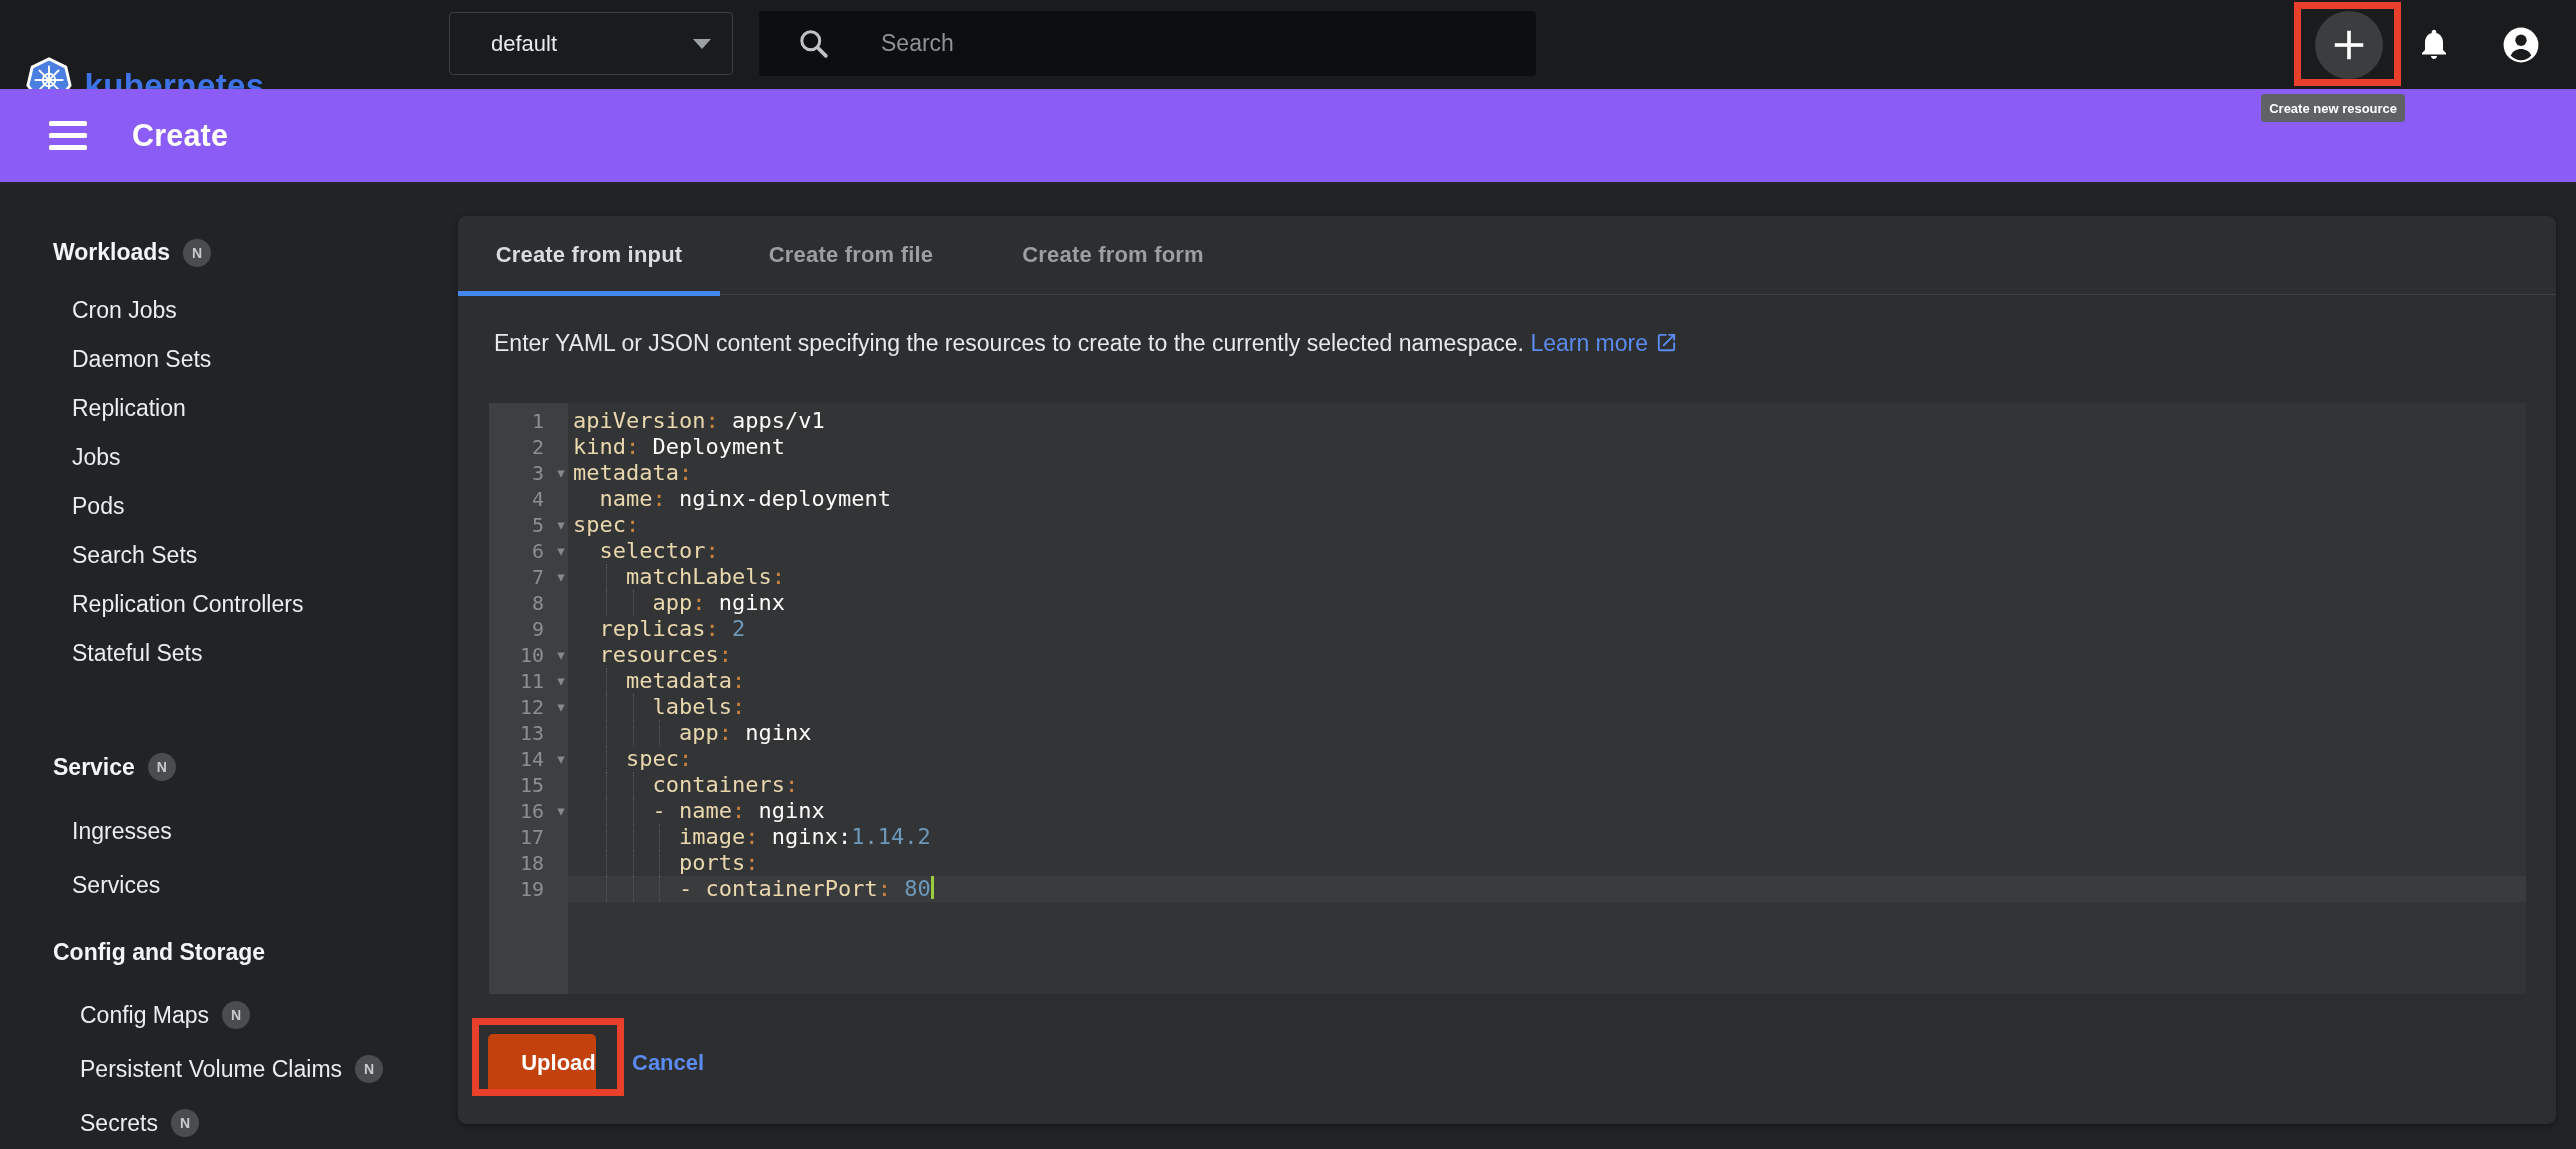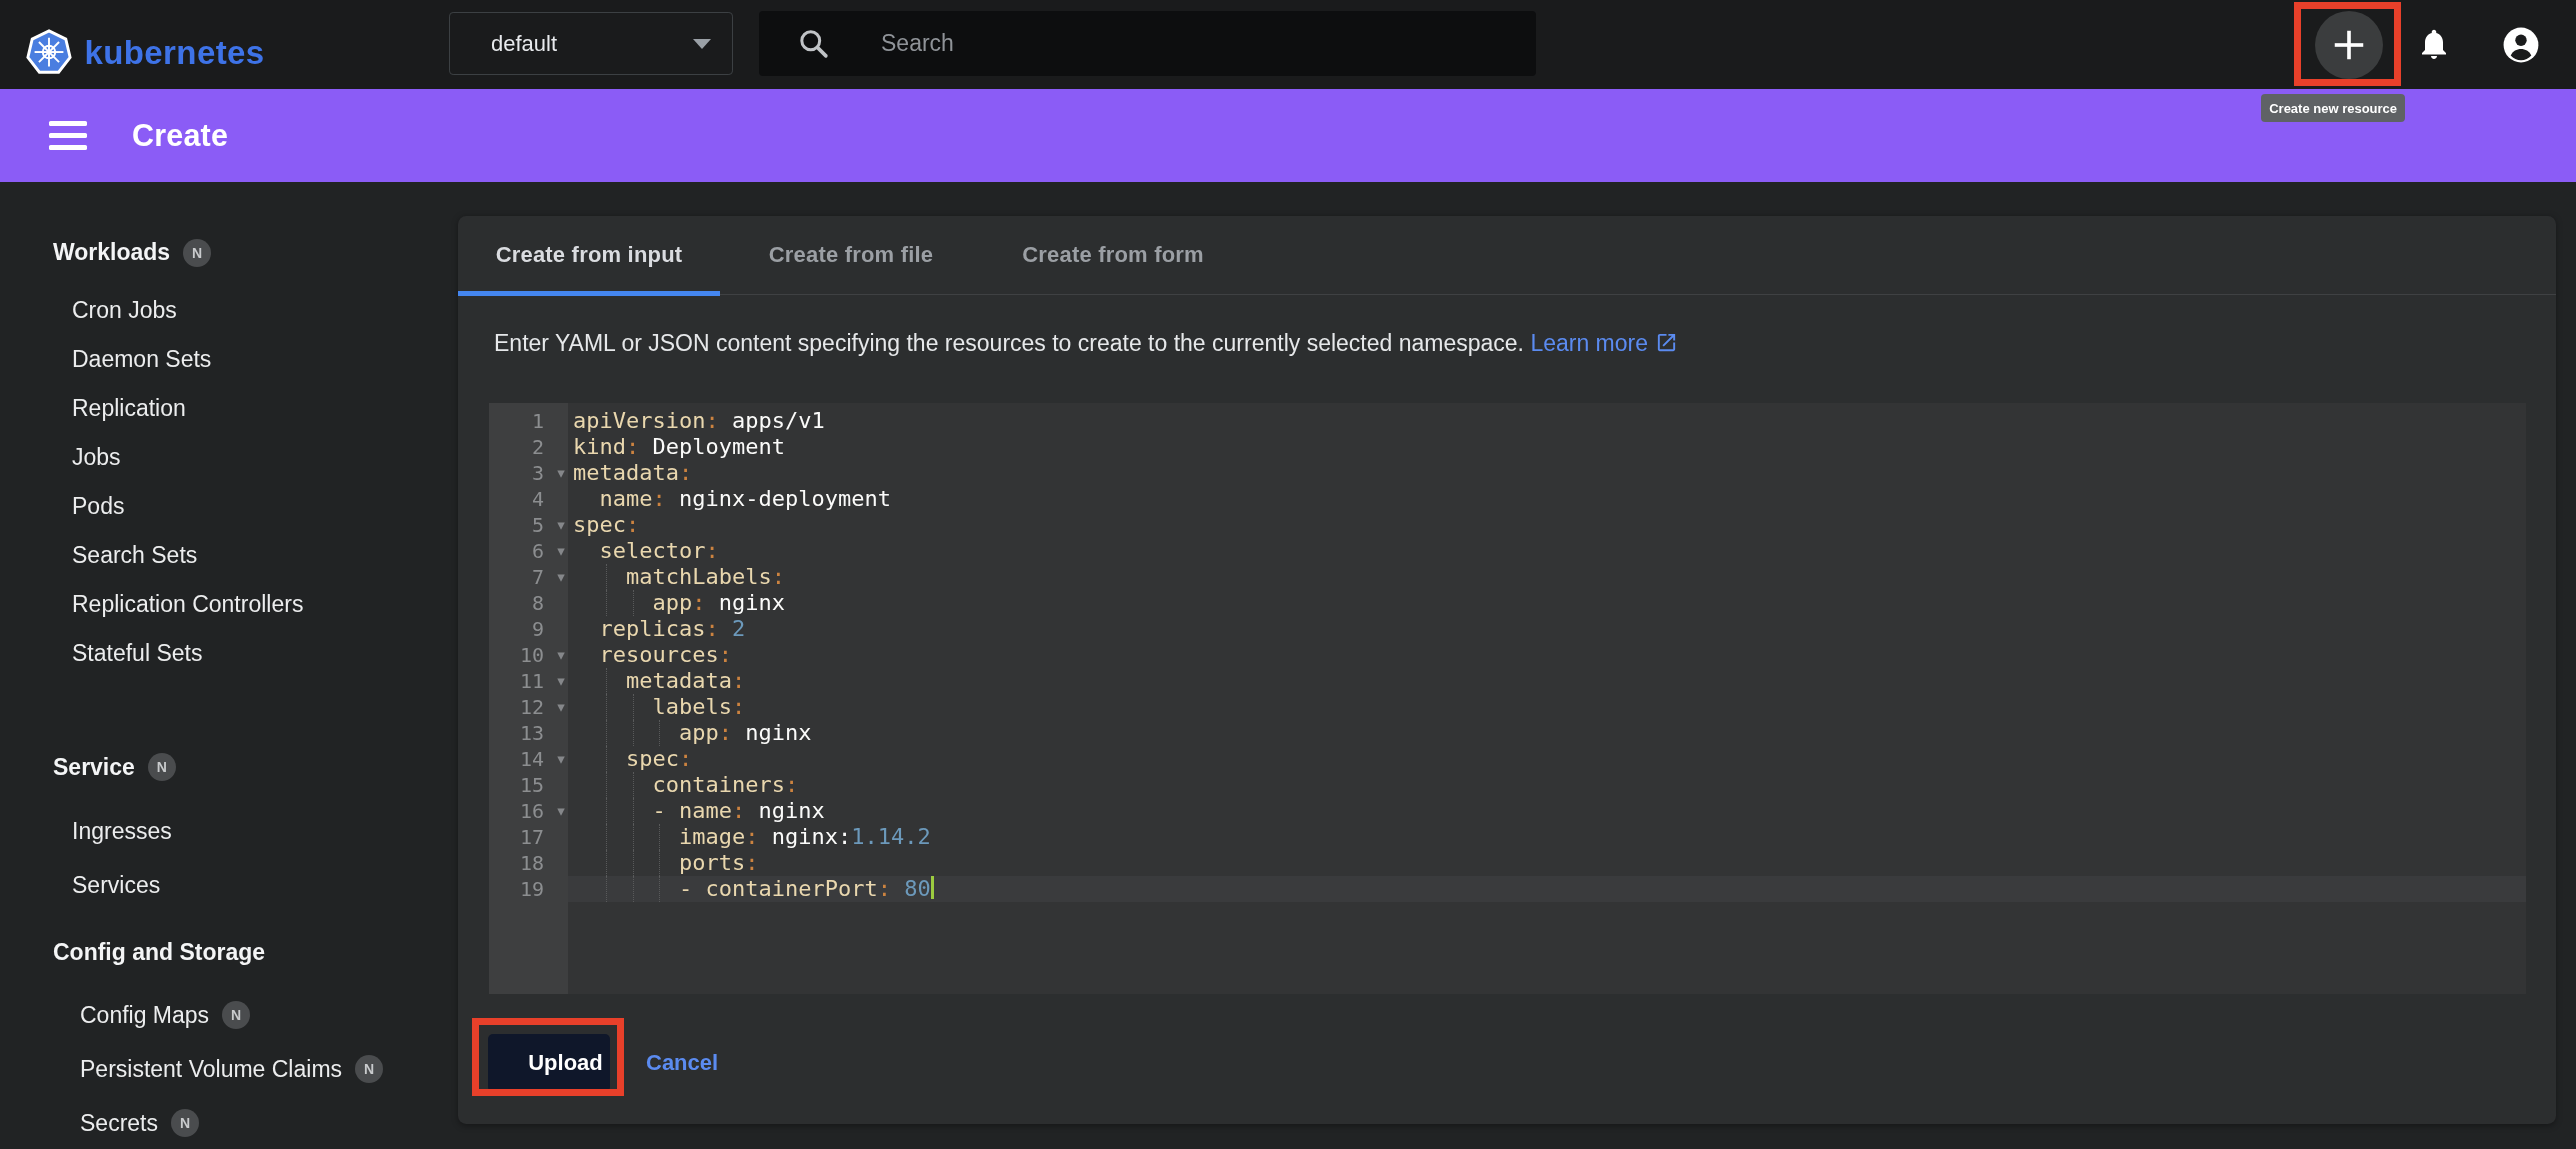--- a/index.html
+++ b/index.html
@@ -9,21 +9,21 @@
     background:#212324;
     color:#eceeef;
     position:relative;
     overflow:hidden;
   }
   
   .topbar {
     position:absolute; left:0; top:0; width:2576px; height:89px;
     background:#1a1b1c; display:flex; align-items:center;
   }
-  .brand { position:absolute; left:25px; top:0; height:105px; display:flex; align-items:center; }
+  .brand { position:absolute; left:25px; top:0; height:105px; display:flex; align-items:flex-end; }
   .brand svg { width:48px; height:48px; }
   .brand-text { margin-left:11.5px; font-size:33px; font-weight:bold; color:#3e73e8; letter-spacing:0.4px; }
   .ns-select {
     position:absolute; left:449px; top:12.4px; width:284px; height:63px;
     border:1.6px solid #3c4043; border-radius:4.1px;
     display:flex; align-items:center; padding:0 21.4px 0 41px;
   }
   .ns-value { font-size:22px; color:#e8eaed; flex:1; }
   .ns-caret { width:0; height:0; border-left:9px solid transparent; border-right:9px solid transparent; border-top:10.7px solid #9aa0a6; }
   .searchbox {
@@ -100,21 +100,21 @@
   .fold { position:absolute; right:3.3px; top:0.8px; font-size:15px; color:#85878a; font-family:"Liberation Sans",sans-serif; }
   .code { position:absolute; left:79px; top:0; right:0; bottom:0; padding-top:5px; }
   .cl { height:26px; position:relative; white-space:pre; font-size:22px; line-height:26px; padding-left:5px; color:#fbfbfa; }
   .cl.active { background:#3a3b3d; }
   .ig { position:absolute; top:0; bottom:0; width:0; border-left:1.6px dotted #595a5b; }
   .t-k { color:#e9d7ae; } .t-p { color:#cc8340; } .t-v { color:#fbfbfa; } .t-n { color:#6c99bb; }
   .caret { display:inline-block; width:2.5px; height:23px; background:#9ccb40; vertical-align:-3.3px; margin-left:0.8px; }
   
   .btn-row { margin:40px 0 0 30px; display:flex; align-items:center; }
   .upload-btn {
-    width:122px; height:58px; background:#0f172a; color:#fff; border:none; border-radius:5px;
+    width:108px; height:58px; background:#c2410c; color:#fff; border:none; border-radius:5px;
     font-size:22px; font-weight:bold; font-family:"Liberation Sans",sans-serif; cursor:pointer;padding-left:33px;
   }
   .cancel-btn {
     margin-left:36px; background:none; border:none; color:#5b8bf0;
     font-size:22px; font-weight:bold; font-family:"Liberation Sans",sans-serif; cursor:pointer;
   }
   
   .anno { position:absolute; border:7.4px solid #e8402a; pointer-events:none; z-index:40; }
   .anno-plus { left:2294px; top:1.6px; width:107px; height:84px; }
   .anno-upload { left:472px; top:1018px; width:152px; height:78px; }

